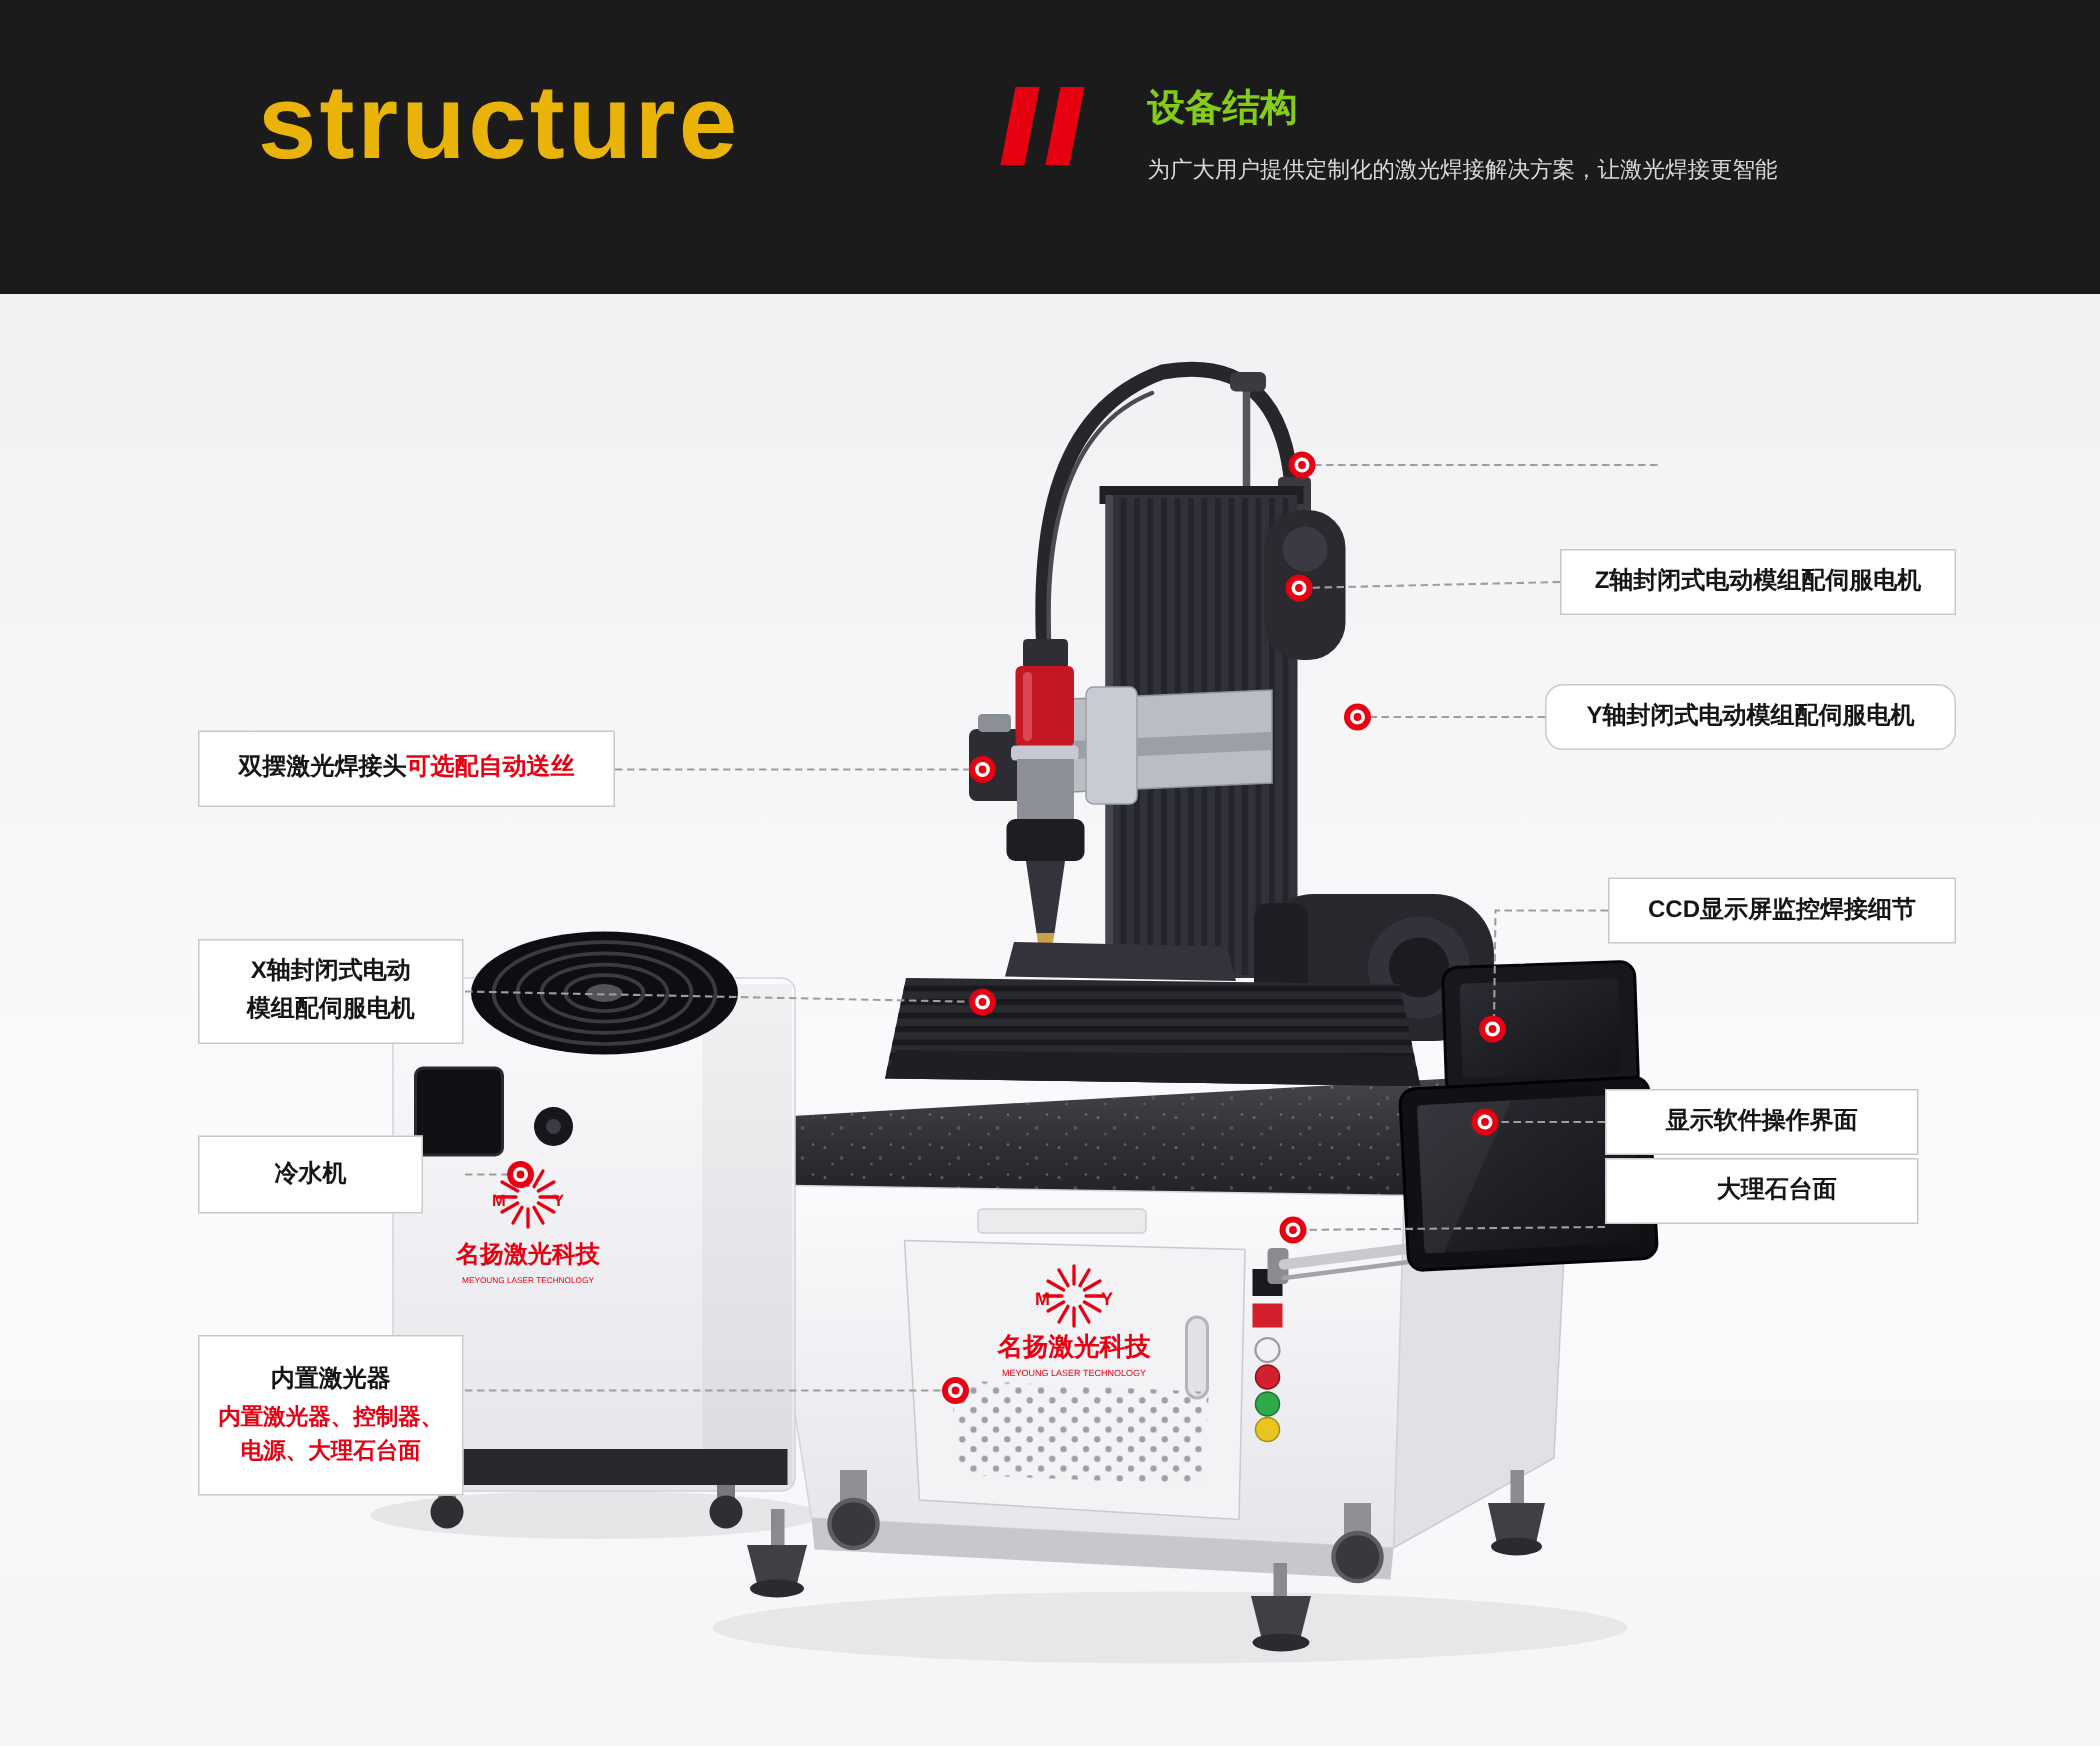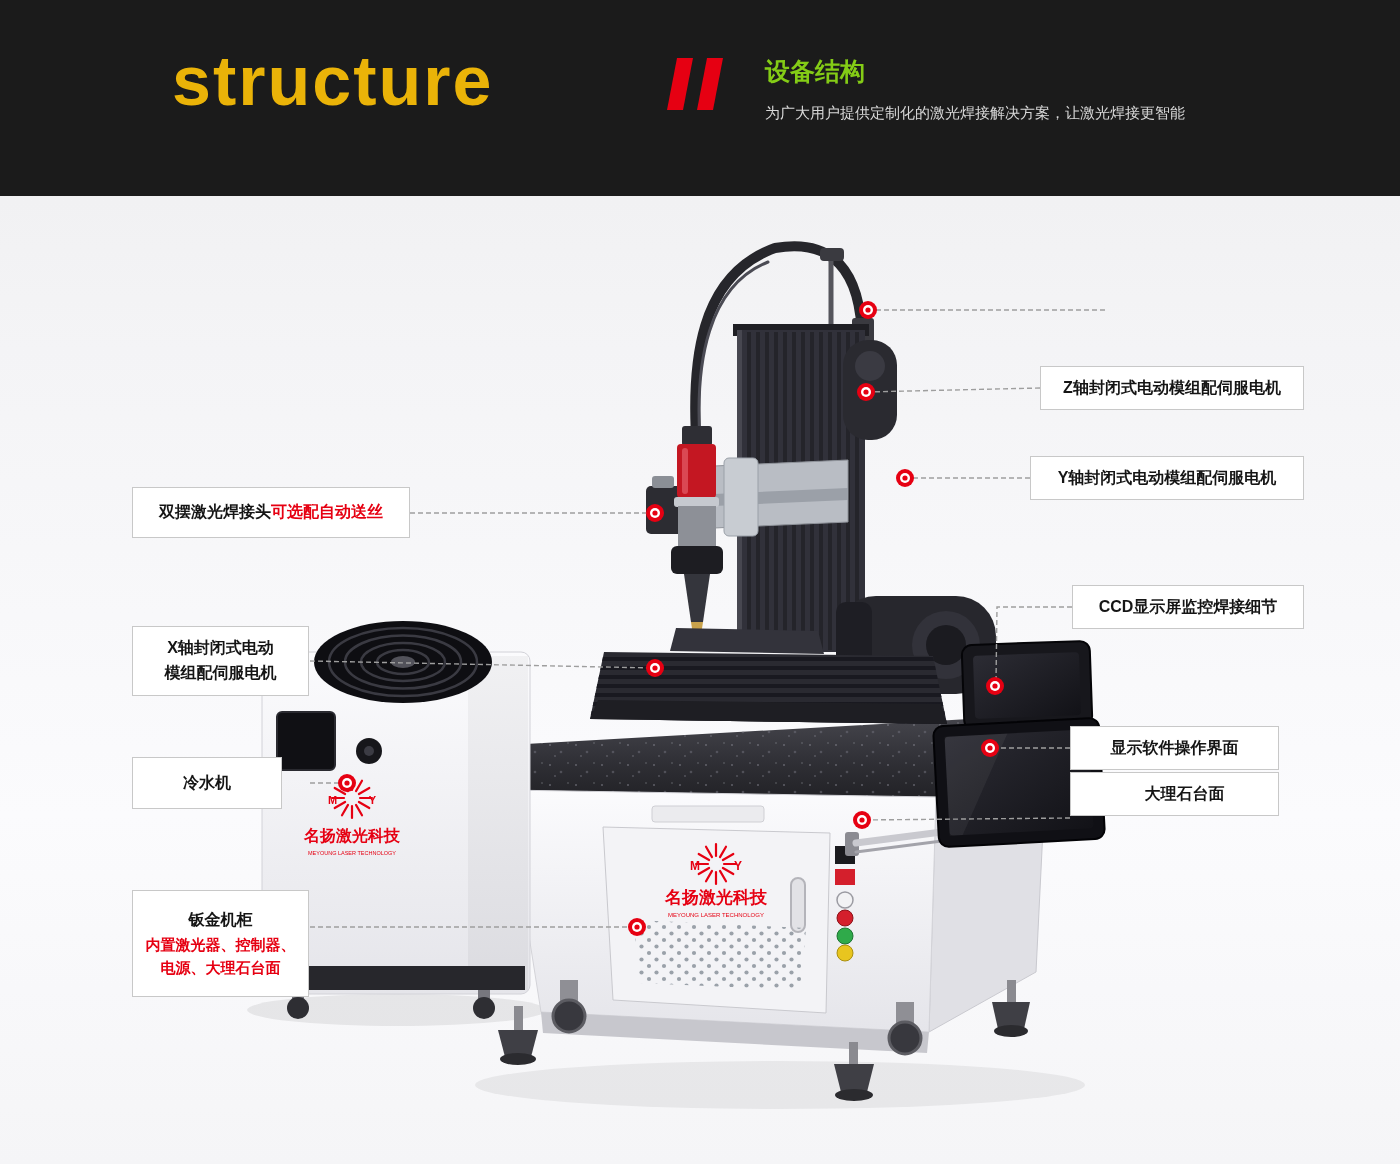--- a/index.html
+++ b/index.html
@@ -318,21 +318,21 @@
     </svg>
     <div class="header-title-cn">设备结构</div>
     <div class="header-subtitle">为广大用户提供定制化的激光焊接解决方案，让激光焊接更智能</div>
   </div>
 
 
   <div class="callout" style="left:1040px; top:366px; width:264px; height:44px;">
     <span>Z轴封闭式电动模组配伺服电机</span>
   </div>
 
-  <div class="callout" style="left:1030px; top:456px; width:274px; height:44px;">
+  <div class="callout" style="left:1030px; top:456px; width:274px; height:44px;border-radius:12px;">
     <span>Y轴封闭式电动模组配伺服电机</span>
   </div>
 
   <div class="callout" style="left:1072px; top:585px; width:232px; height:44px;">
     <span>CCD显示屏监控焊接细节</span>
   </div>
 
   <div class="callout" style="left:1070px; top:726px; width:209px; height:44px;">
     <span>显示软件操作界面</span>
   </div>
@@ -348,18 +348,18 @@
   <div class="callout" style="left:132px; top:626px; width:177px; height:70px;">
     <div>X轴封闭式电动</div>
     <div>模组配伺服电机</div>
   </div>
 
   <div class="callout" style="left:132px; top:757px; width:150px; height:52px;">
     <span>冷水机</span>
   </div>
 
   <div class="callout" style="left:132px; top:890px; width:177px; height:107px;">
-    <div>钣金机柜</div>
+    <div>内置激光器</div>
     <div class="red sub">内置激光器、控制器、</div>
     <div class="red sub">电源、大理石台面</div>
   </div>
 
 </div>
 
 </body></html>

